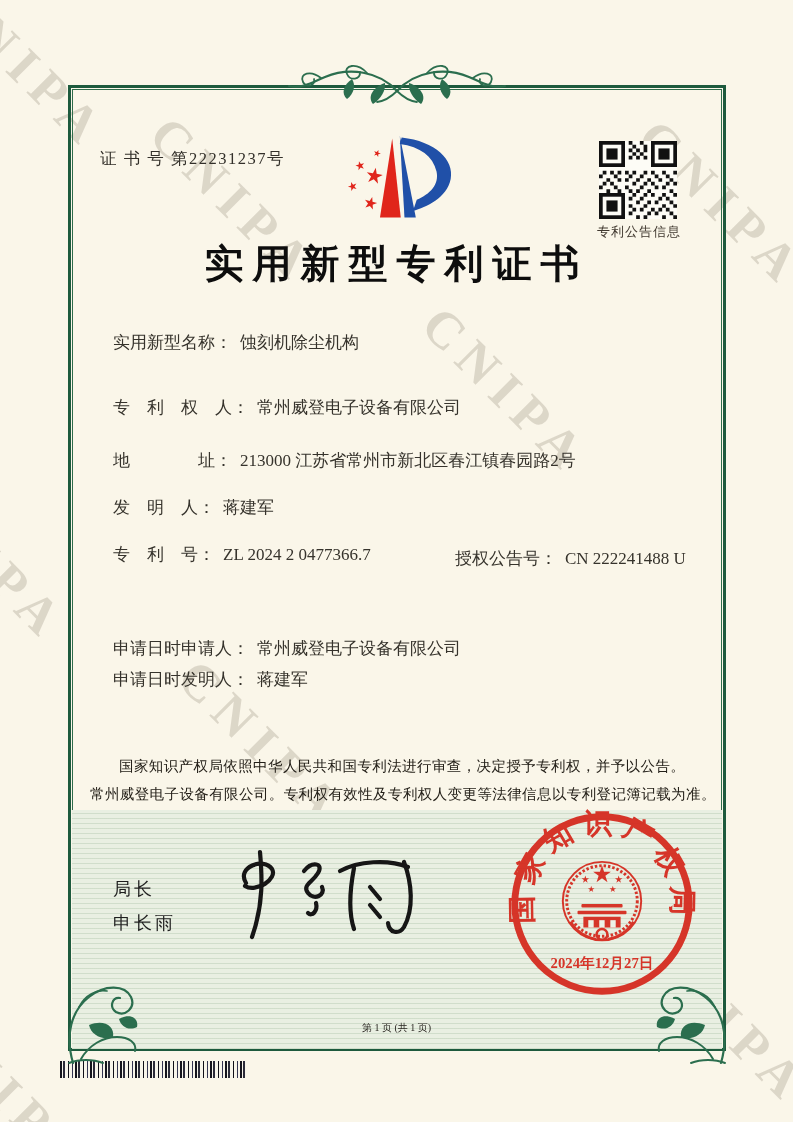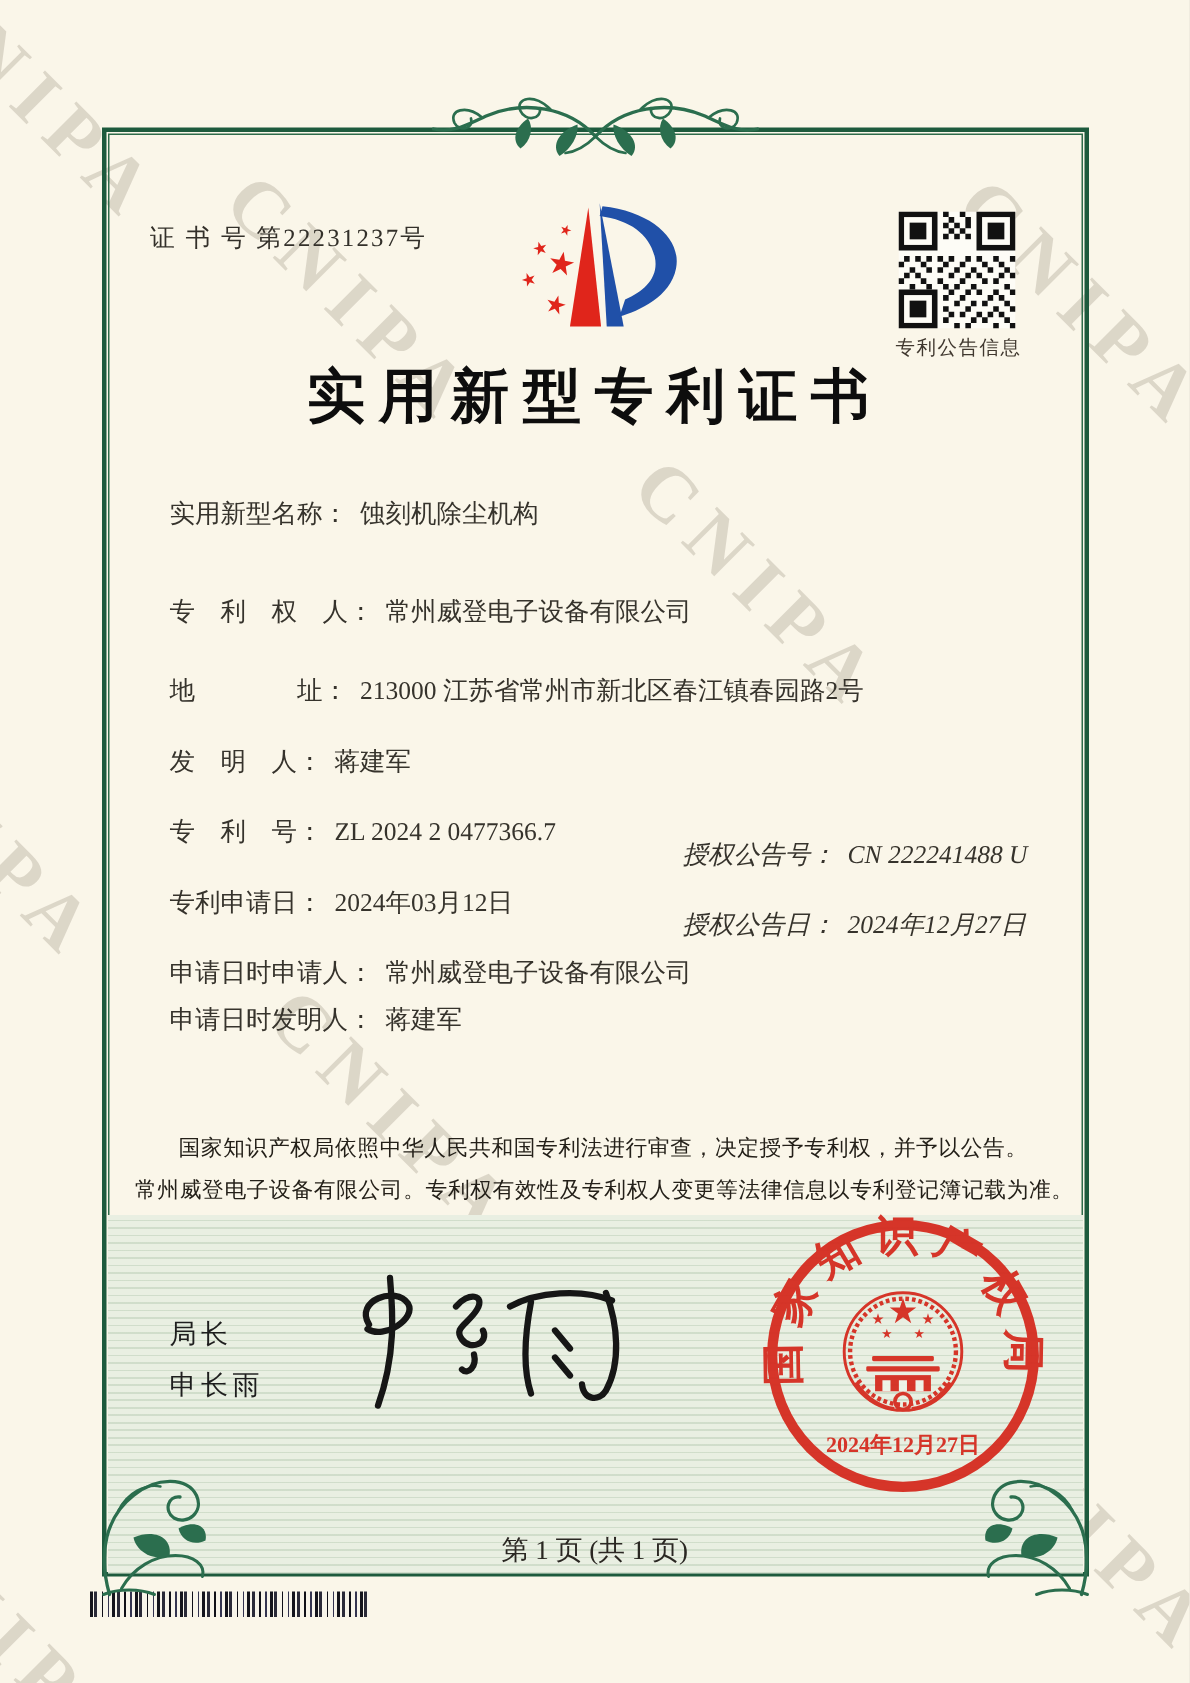--- a/index.html
+++ b/index.html
@@ -38,36 +38,36 @@
   .cert-no{position:absolute;left:100px;top:148px;font-size:16.5px;letter-spacing:1.5px;color:#33302a;z-index:3;}
   .logo{position:absolute;left:330px;top:126px;z-index:3;}
   .qr{position:absolute;left:599px;top:141px;z-index:3;}
   .qr-caption{position:absolute;left:588px;top:223px;width:102px;text-align:center;
     font-size:13px;letter-spacing:1px;color:#40382f;z-index:3;}
   .title{position:absolute;left:0;right:0;top:237px;text-align:center;
     font-size:39px;font-weight:bold;letter-spacing:9px;color:#0d0d0d;z-index:3;}
   
   .row{position:absolute;left:113px;width:600px;font-size:17px;color:#36332c;z-index:3;white-space:nowrap;}
   .row .val{margin-left:8px;margin-top:33px;}
-  .row .pair2{position:absolute;left:342px;top:15px;font-style:italic;}
+  .row .pair2{position:absolute;left:342px;top:4px;}
   
   .statement{position:absolute;left:90px;top:752px;width:618px;z-index:3;
     font-size:14.5px;line-height:28px;color:#242019;letter-spacing:.4px;}
   .statement .l1{text-indent:2em;white-space:nowrap;}
   .statement .l2{white-space:nowrap;}
   
   .signer-title{position:absolute;left:113px;top:877px;font-family:"Liberation Sans",sans-serif;
     font-size:18px;letter-spacing:3px;color:#1e1e1e;z-index:3;}
   .signer-name{position:absolute;left:113px;top:911px;font-family:"Liberation Sans",sans-serif;
     font-size:18px;letter-spacing:3px;color:#1e1e1e;z-index:3;}
   .signature{position:absolute;left:212px;top:841px;z-index:3;}
   .seal{position:absolute;left:504px;top:806px;z-index:5;opacity:.93;}
   
   .footer{position:absolute;left:0;right:0;top:1021px;text-align:center;
-    font-size:18px;color:#2a2722;z-index:3;}
+    font-size:10px;color:#2a2722;z-index:3;}
   .barcode{position:absolute;left:60px;top:1061px;width:186px;height:17px;z-index:3;
     background:repeating-linear-gradient(90deg,
       #14141c 0 2px,#f7f4ea 2px 3px,#2a2a38 3px 5px,#f7f4ea 5px 8px,
       #101018 8px 9px,#f7f4ea 9px 12px,#343450 12px 13px,#f7f4ea 13px 15px);}
 </style>
 </head>
 <body>
 
 <div class="page">
 
@@ -182,26 +182,20 @@
   <div class="row" style="top:449px">
     <span>地　　　　址：</span><span class="val">213000 江苏省常州市新北区春江镇春园路2号</span>
   </div>
   <div class="row" style="top:496px">
     <span>发　明　人：</span><span class="val">蒋建军</span>
   </div>
   <div class="row" style="top:543px">
     <span>专　利　号：</span><span class="val">ZL 2024 2 0477366.7</span>
     <span class="pair2">
       <span>授权公告号：</span><span class="val">CN 222241488 U</span>
-    </span>
-  </div>
-  <div class="row" style="top:590px">
-    <span>专利申请日：</span><span class="val">2024年03月12日</span>
-    <span class="pair2">
-      <span>授权公告日：</span><span class="val">2024年12月27日</span>
     </span>
   </div>
   <div class="row" style="top:637px">
     <span>申请日时申请人：</span><span class="val">常州威登电子设备有限公司</span>
   </div>
   <div class="row" style="top:668px">
     <span>申请日时发明人：</span><span class="val">蒋建军</span>
   </div>
 
   <div class="statement">

